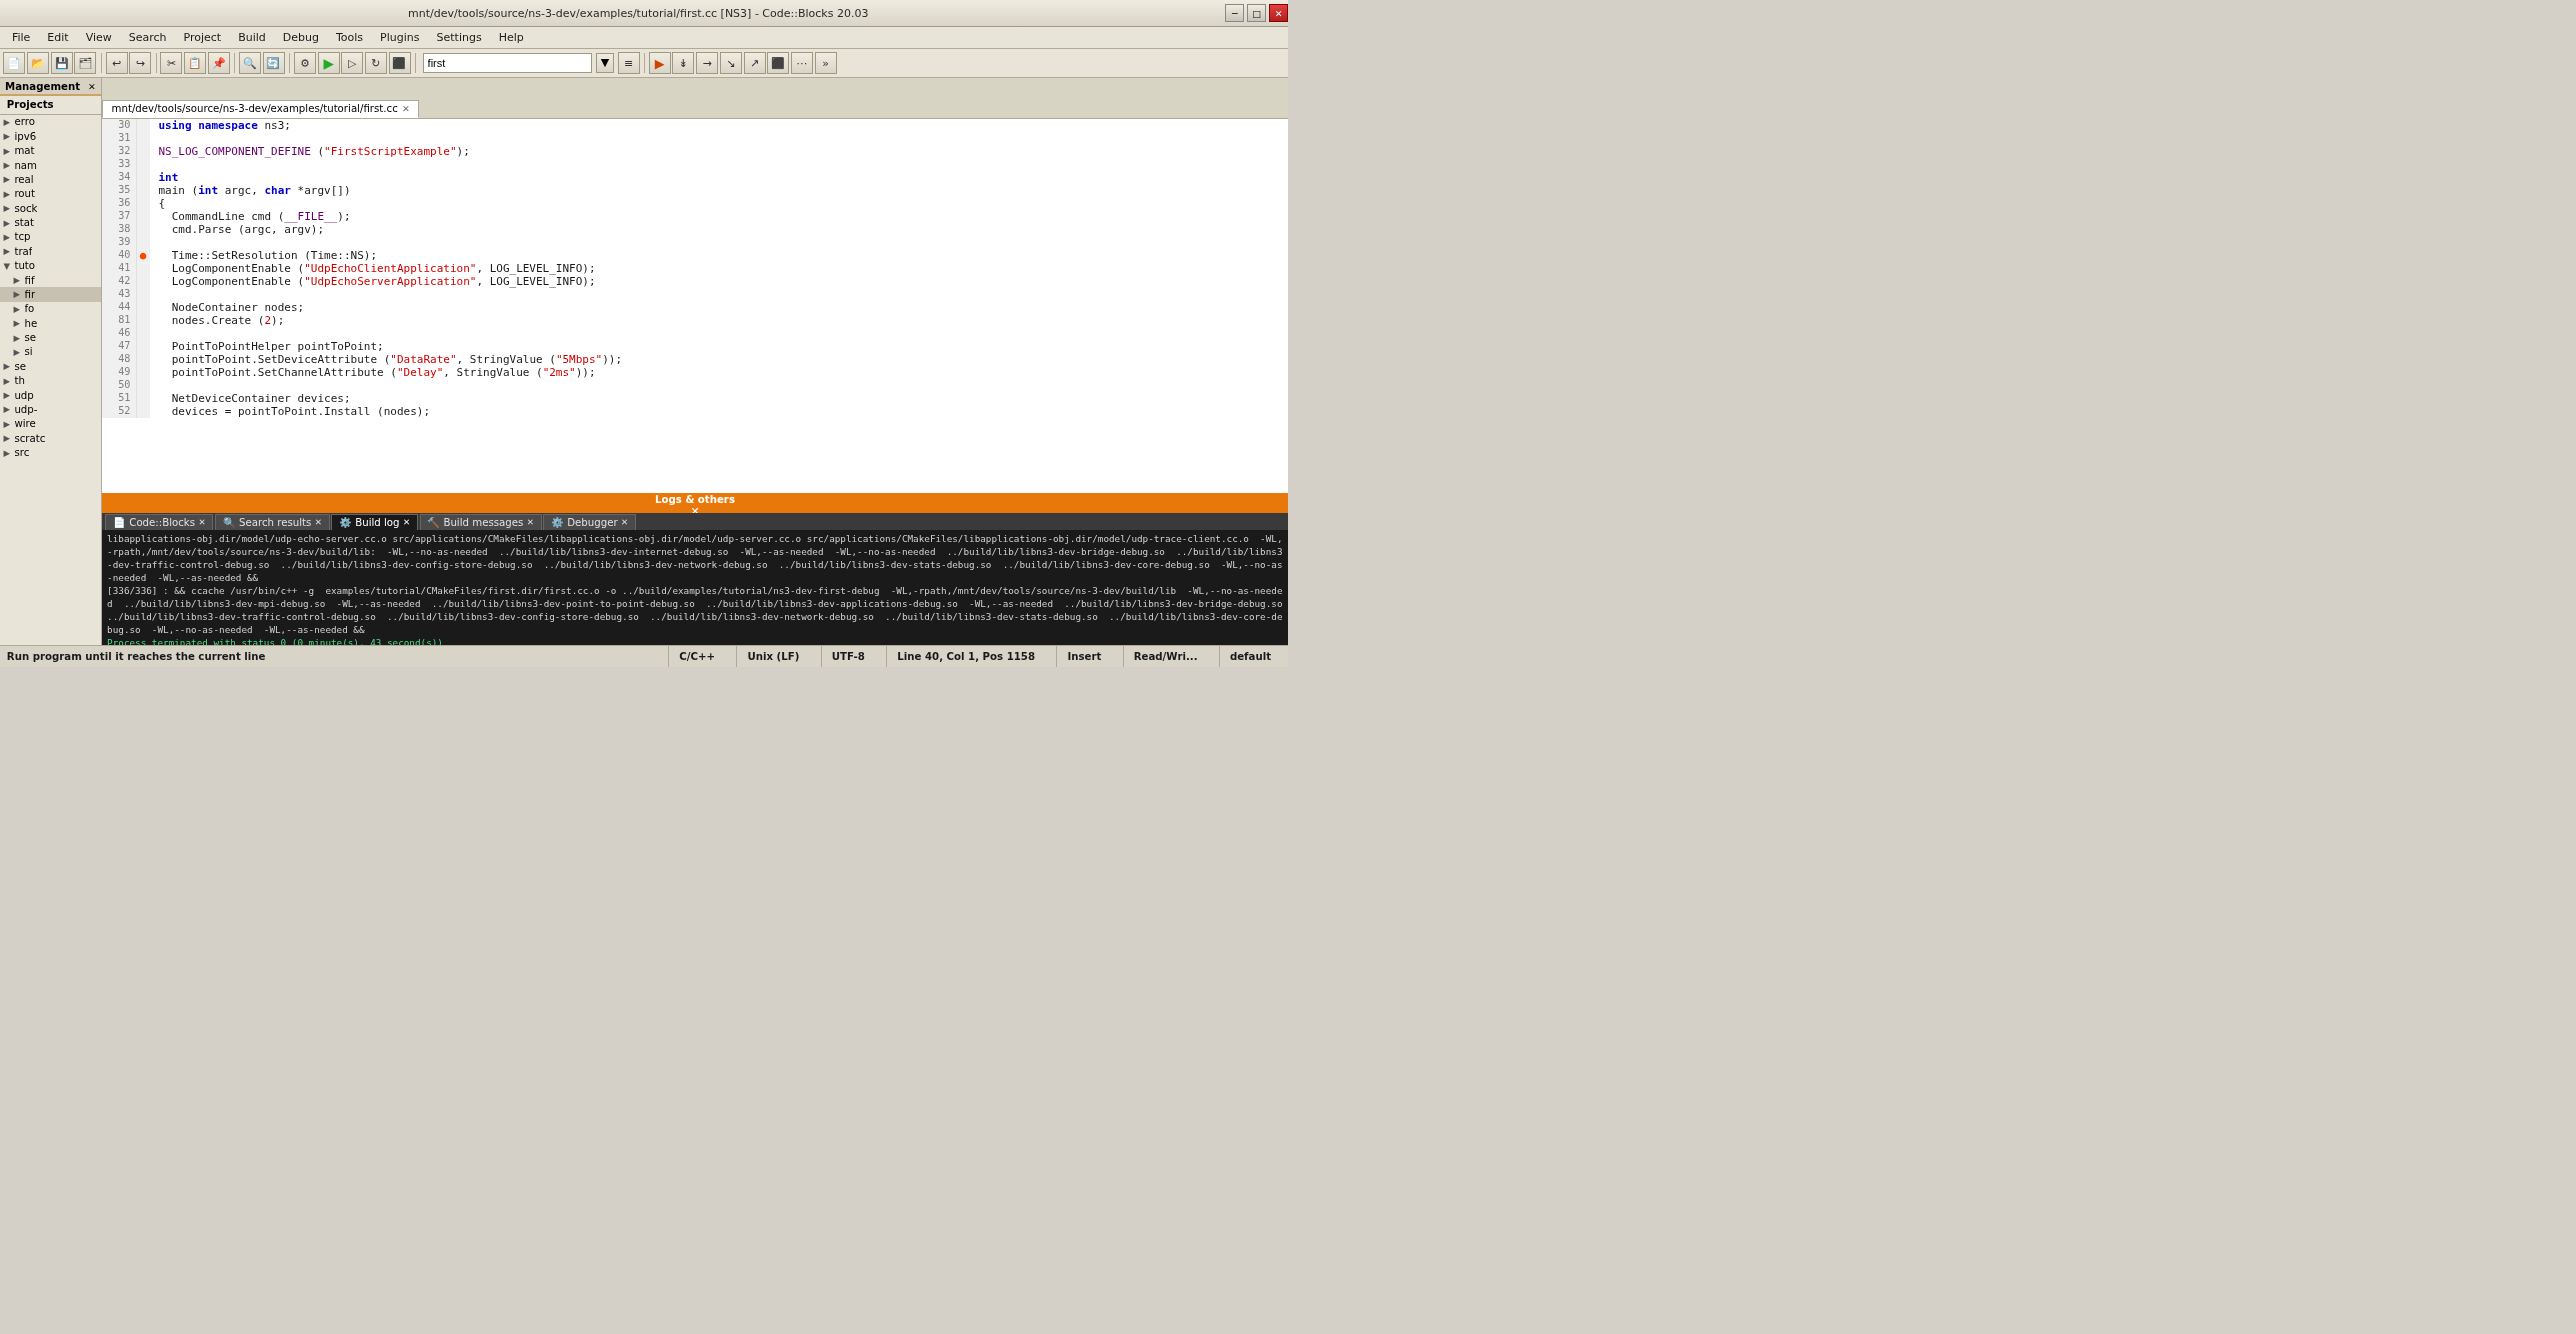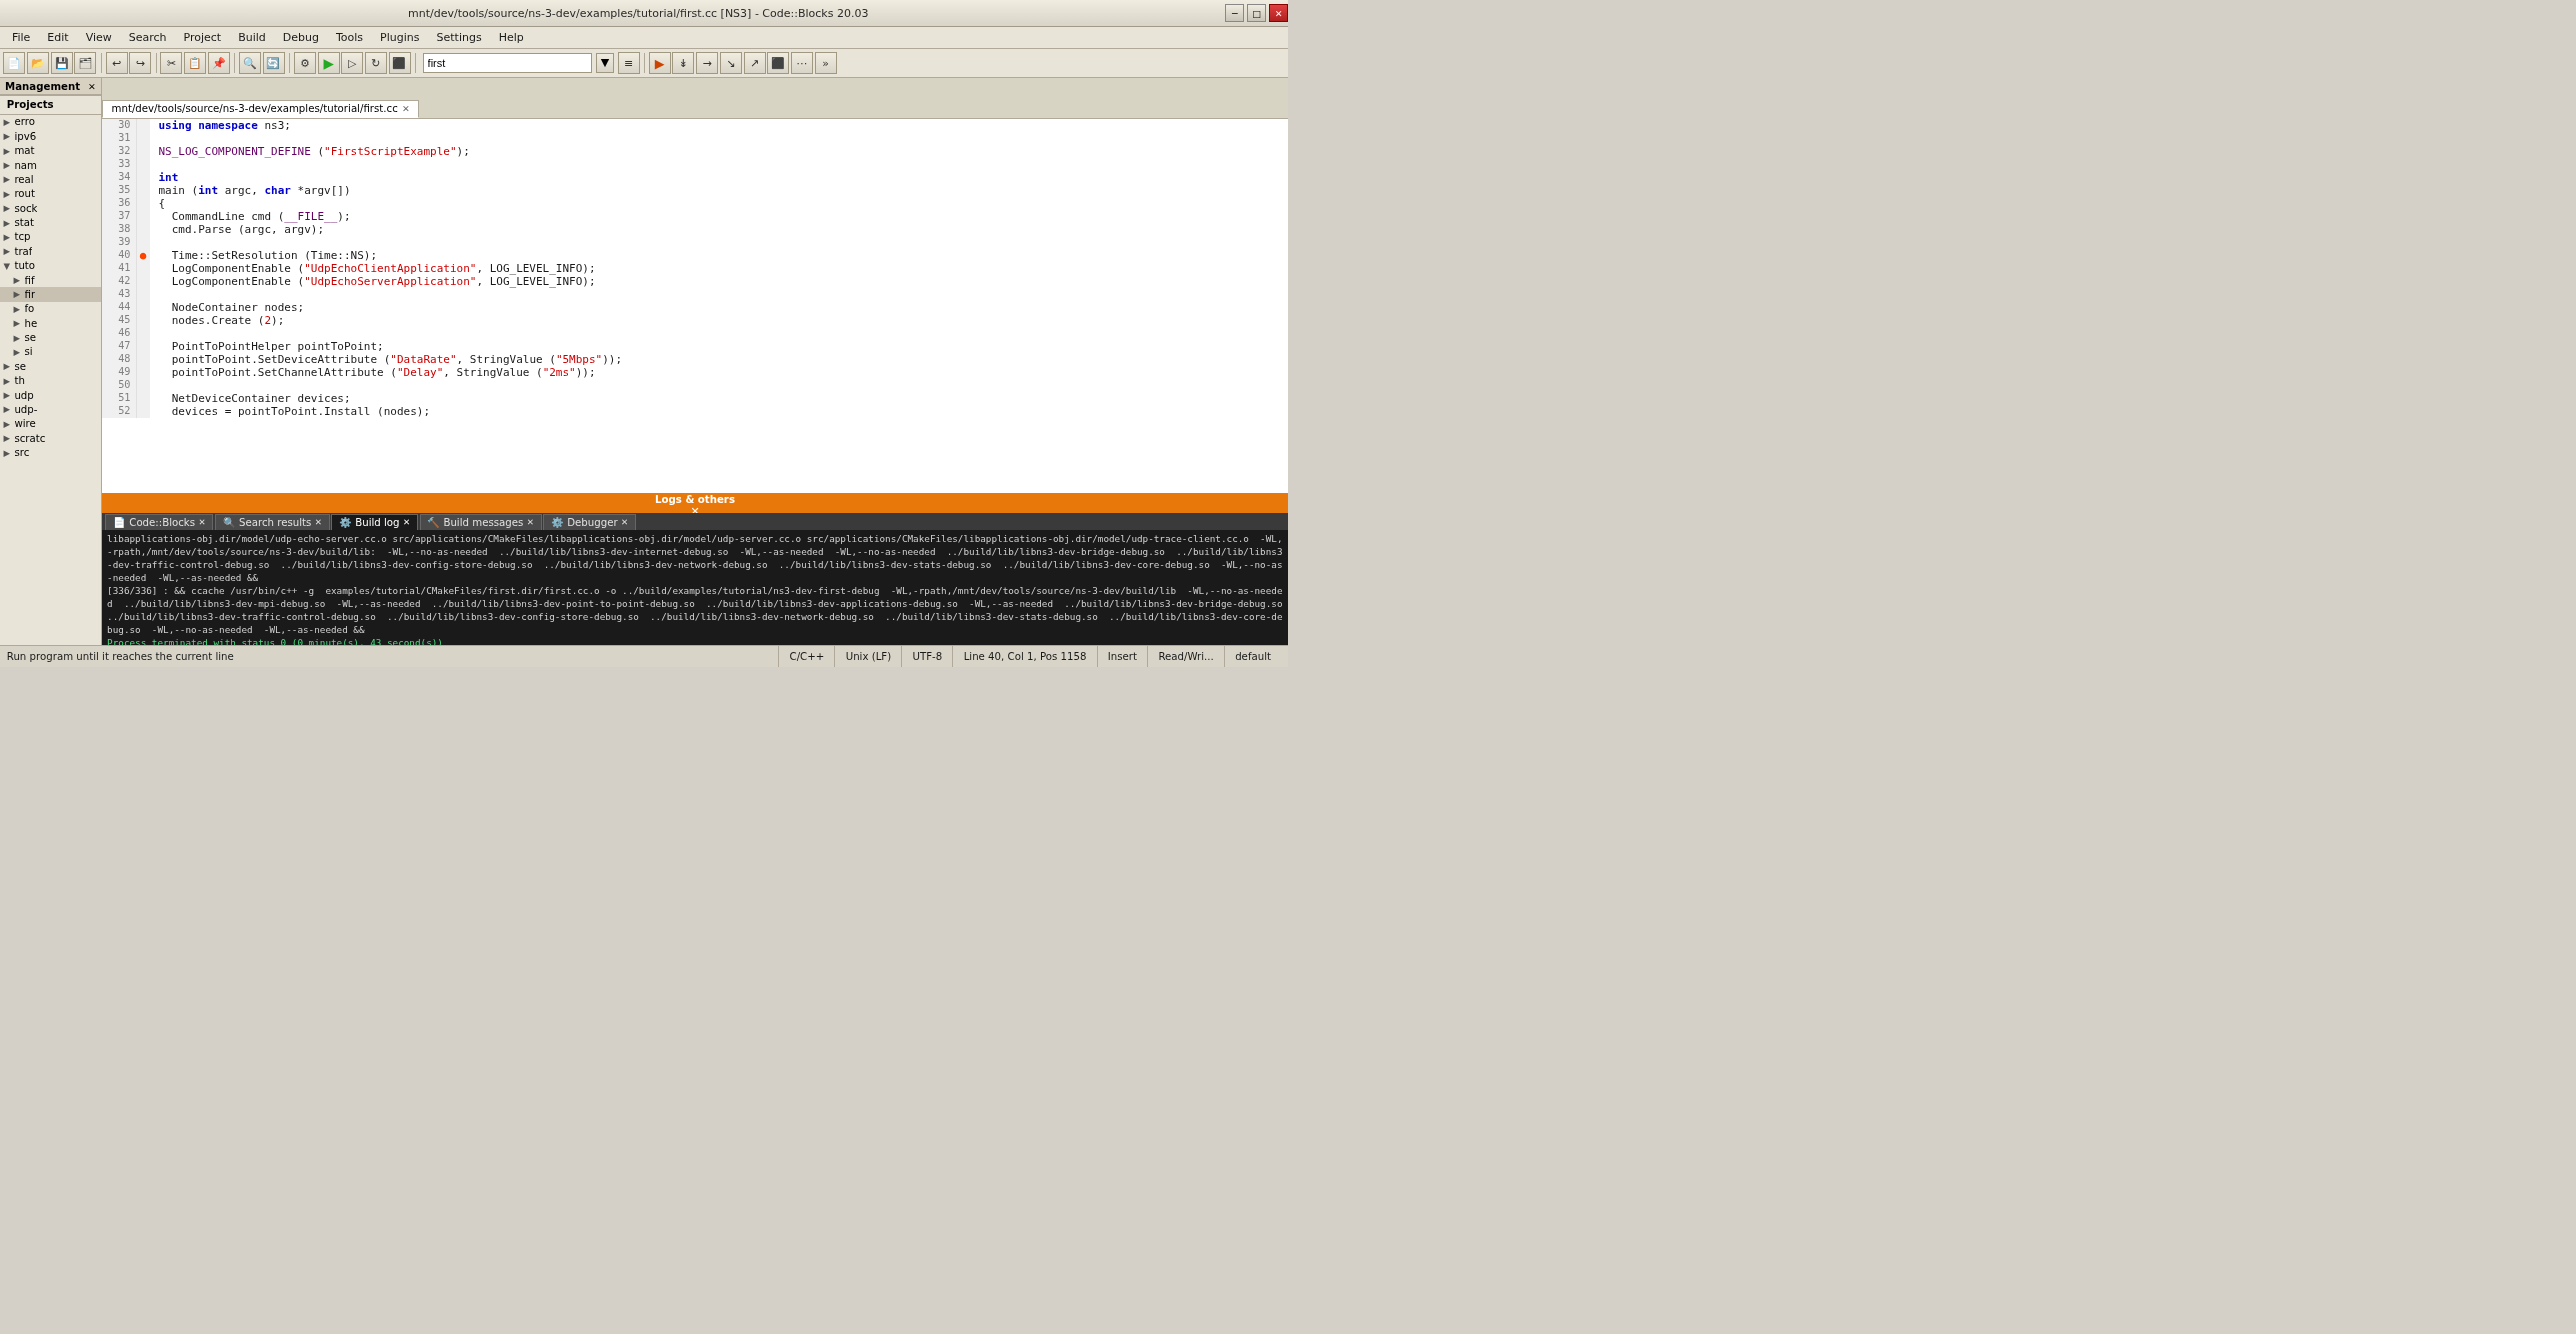--- a/index.html
+++ b/index.html
@@ -319,21 +319,22 @@
     
     #status-bar {
       background: #d8d4c8;
       height: 22px;
       border-top: 0.8px solid #b0a898;
       display: flex;
       align-items: center;
       padding: 0 6.8px;
       font-size: 10.2px;
       color: #1a1a1a;
-      gap: 0;
+      gap: 11px;
+      font-weight: bold;
     }
     .status-left { flex: 1; }
     .status-seg {
       padding: 0 10.2px;
       border-left: 0.8px solid #b0a898;
       height: 22px;
       display: flex;
       align-items: center;
     }
   </style>
@@ -615,21 +616,21 @@
               <td class="line-code"> </td>
             </tr>
 
             <tr class="line-row">
               <td class="line-num">44</td>
               <td class="line-marker"></td>
               <td class="line-code">  NodeContainer nodes;</td>
             </tr>
 
             <tr class="line-row">
-              <td class="line-num">45</td>
+              <td class="line-num">81</td>
               <td class="line-marker"></td>
               <td class="line-code">  nodes.Create (<span class="num">2</span>);</td>
             </tr>
 
             <tr class="line-row">
               <td class="line-num">46</td>
               <td class="line-marker"></td>
               <td class="line-code"> </td>
             </tr>
 

